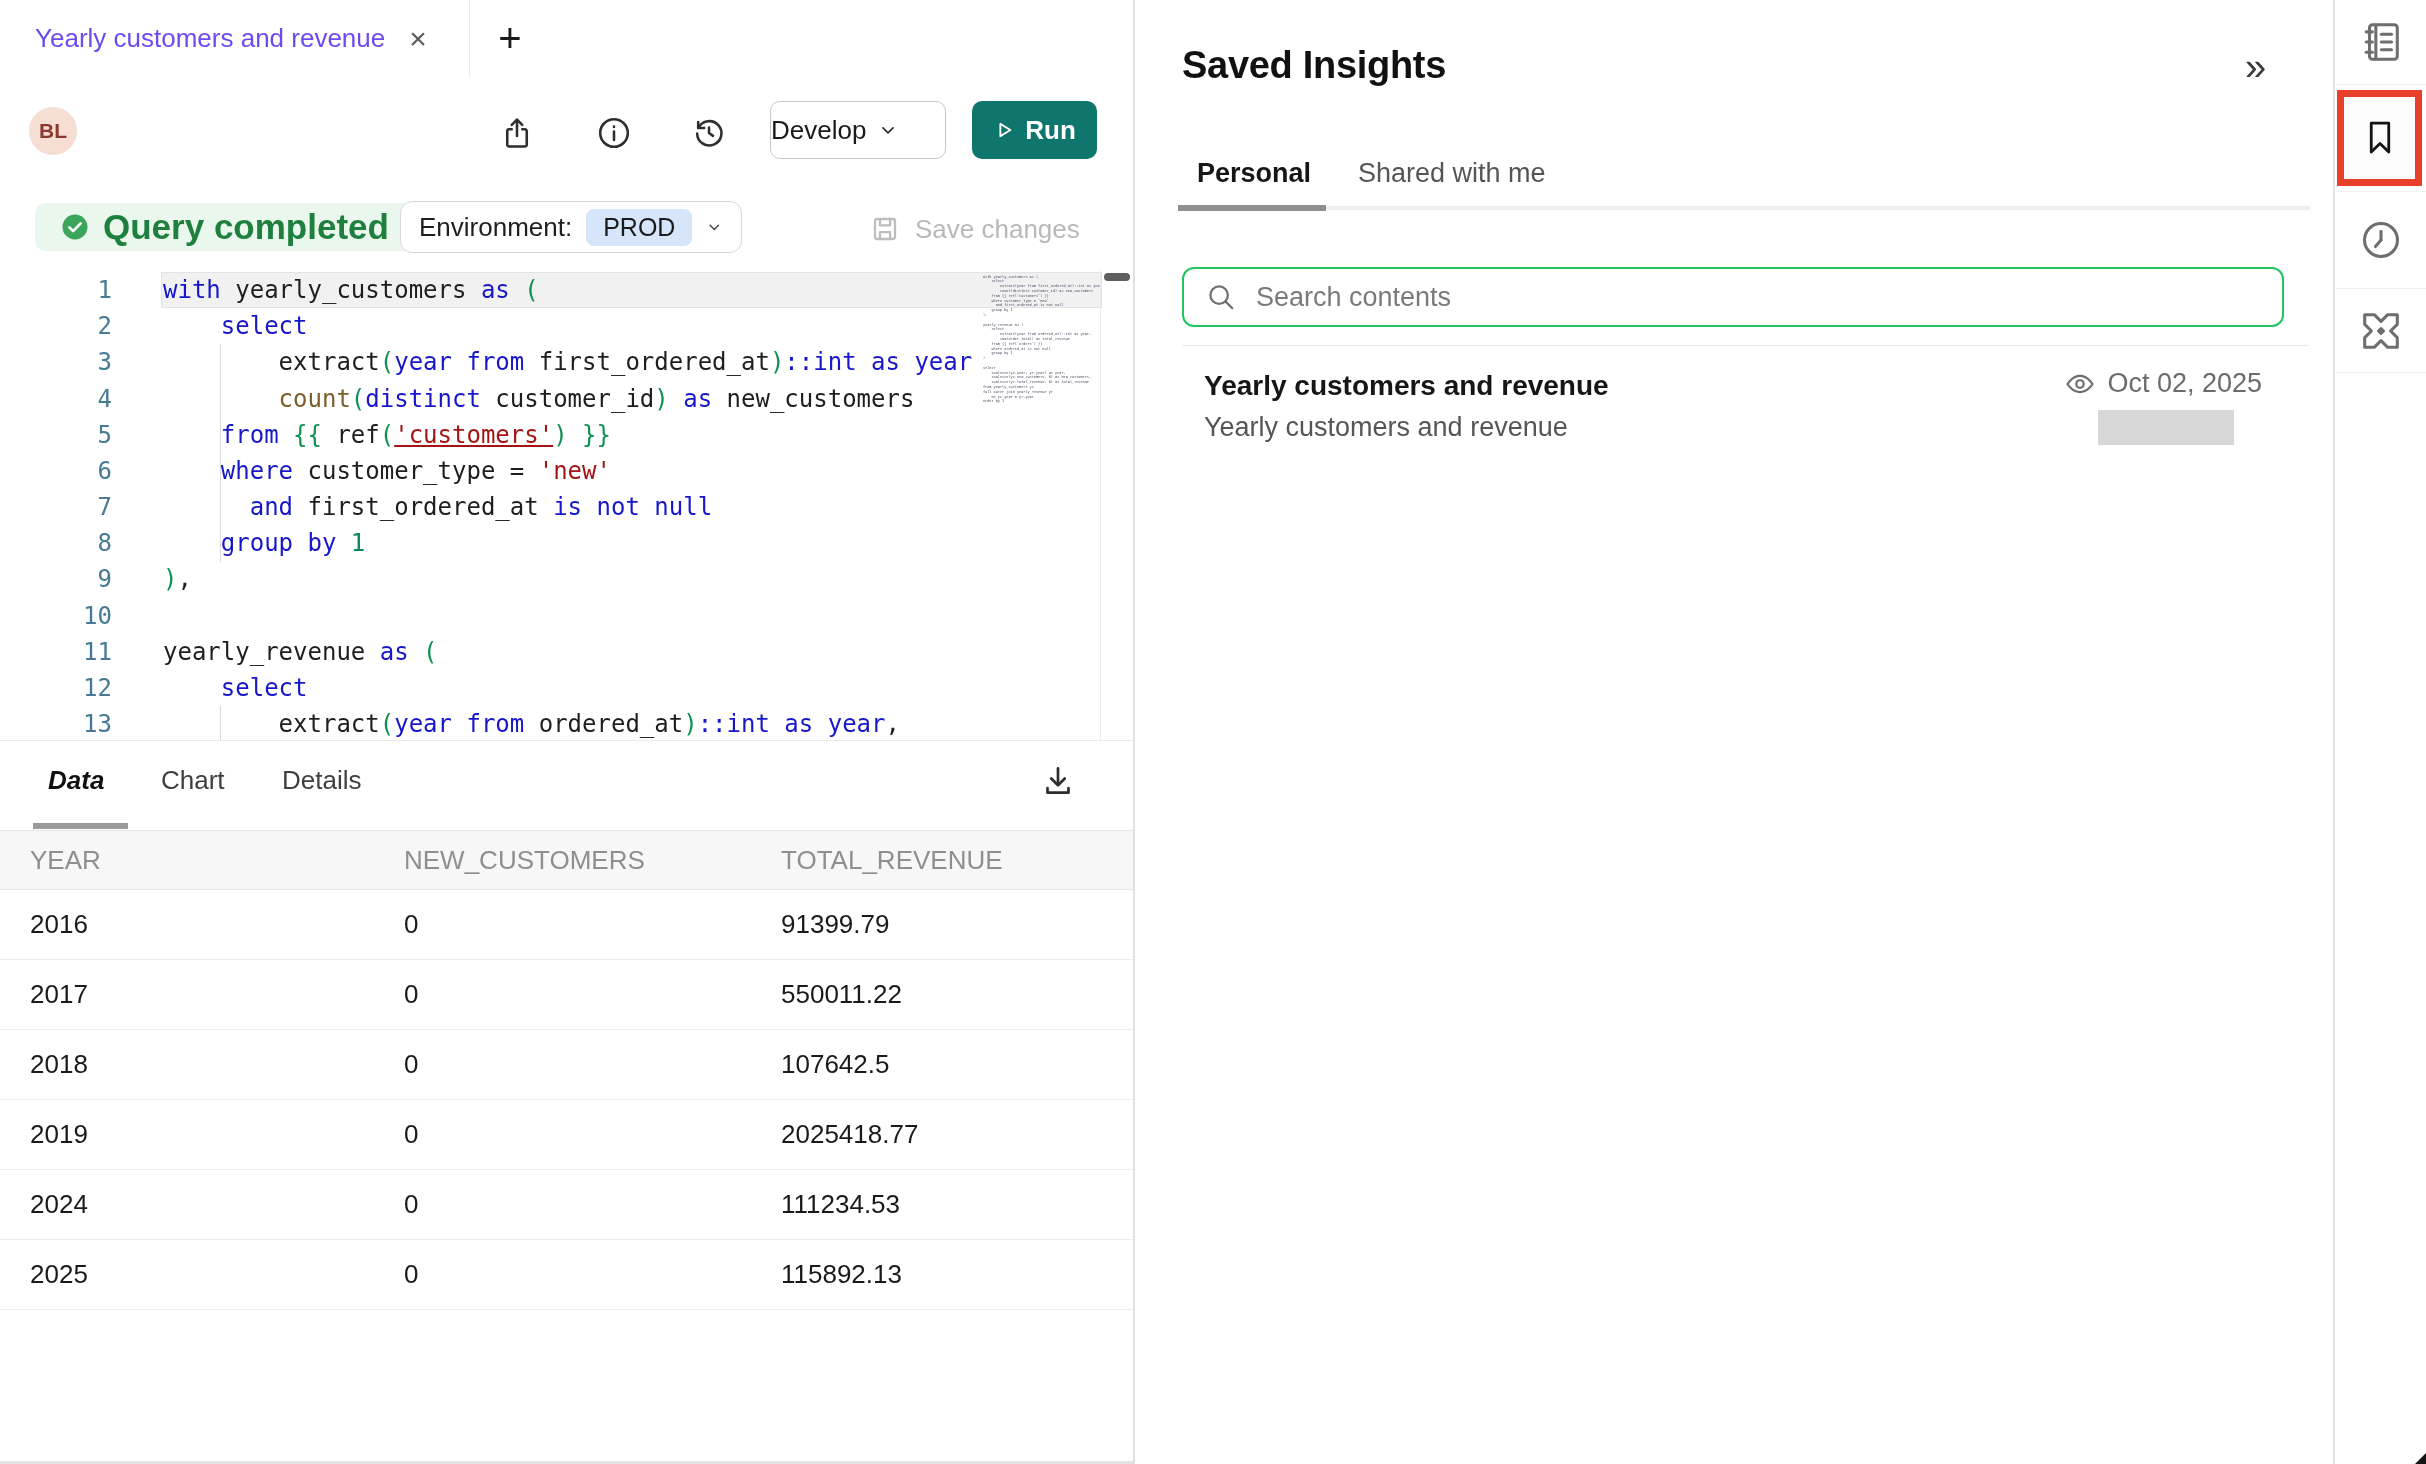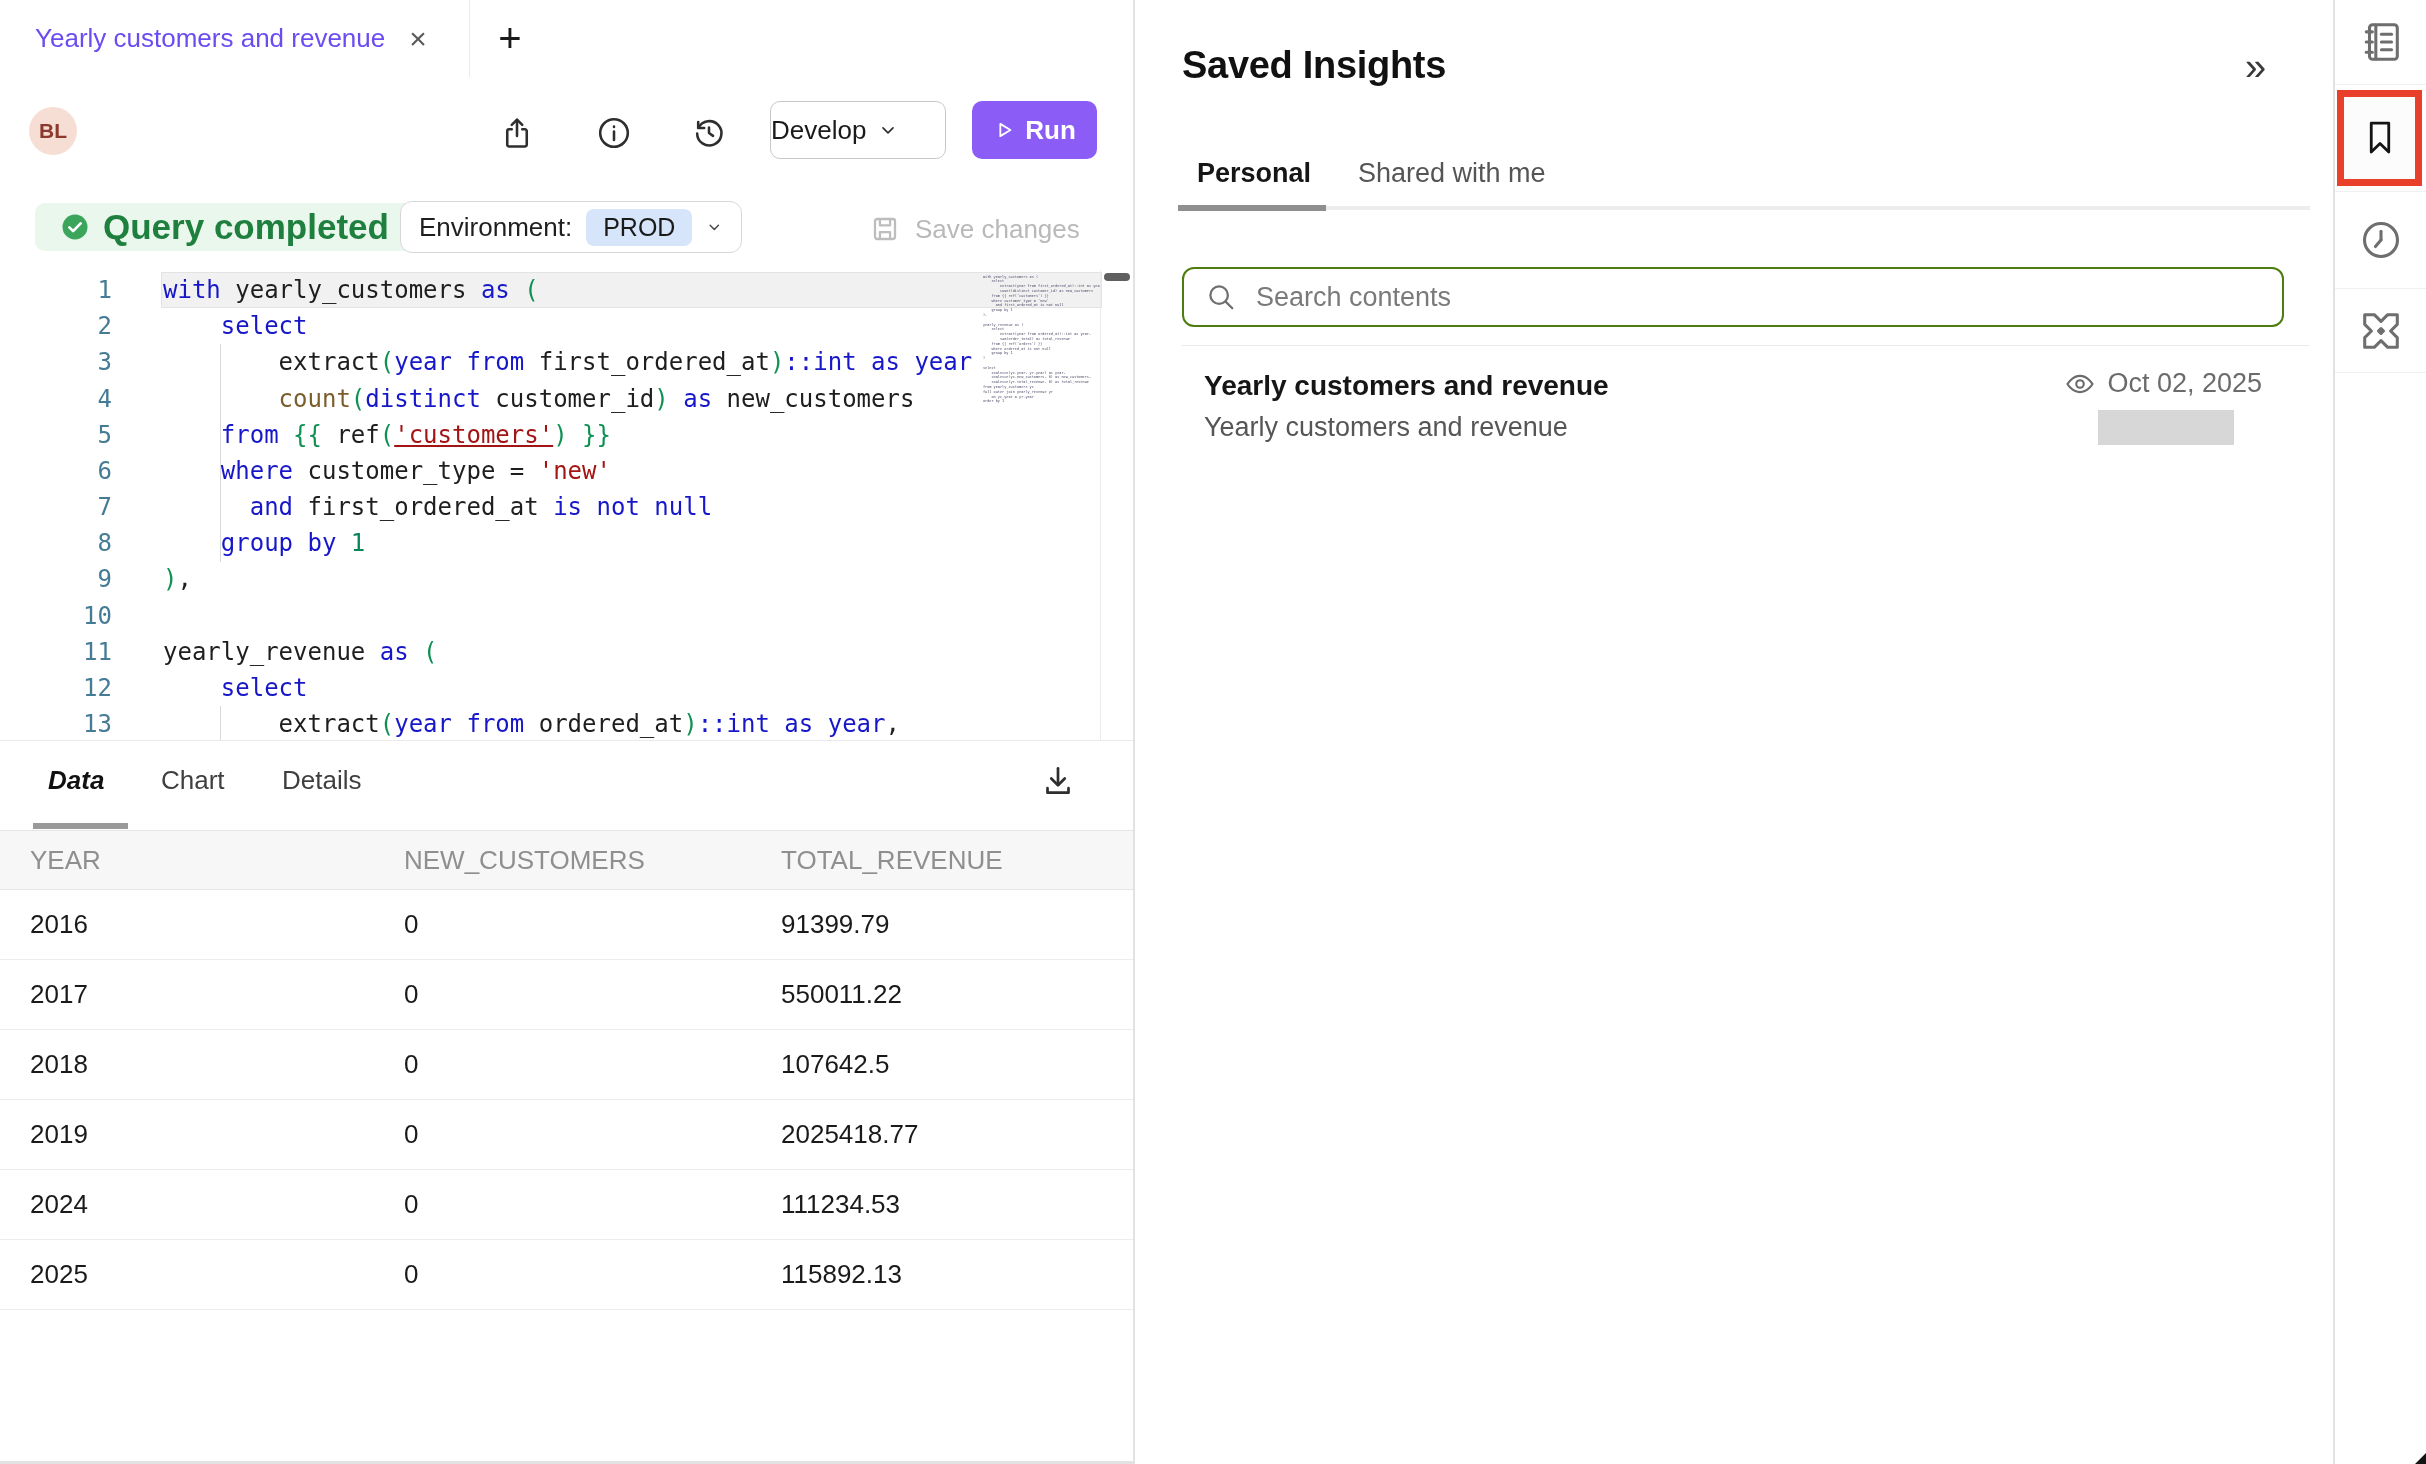--- a/index.html
+++ b/index.html
@@ -22,21 +22,21 @@
   
   .apphead{position:absolute;left:0;top:77px;width:1133px;height:111px;border-bottom:1px solid #EAEAEA;background:#fff;}
   .avatar{position:absolute;left:29px;top:30px;width:48px;height:48px;border-radius:50%;background:#F6DED4;
           display:flex;align-items:center;justify-content:center;font-size:21px;font-weight:700;color:#8C3A2D;}
   .insight-label{position:absolute;left:108px;top:0;height:111px;display:flex;align-items:center;font-size:26px;color:#1A1A1A;}
   .hicon{position:absolute;top:36px;width:40px;height:40px;display:flex;align-items:center;justify-content:center;cursor:pointer;}
   .hicon svg{stroke:#2E2E2E;fill:none;stroke-width:1.7;stroke-linecap:round;stroke-linejoin:round;}
   .btn-develop{position:absolute;left:770px;top:24px;width:176px;height:58px;border:1.5px solid #C8C8C8;border-radius:10px;
           box-sizing:border-box;display:flex;align-items:center;justify-content:flex-start;gap:12px;font-size:26px;background:#fff;cursor:pointer;}
   .btn-develop svg{stroke:#2E2E2E;fill:none;stroke-width:2;stroke-linecap:round;stroke-linejoin:round;}
-  .btn-run{position:absolute;left:972px;top:24px;width:125px;height:58px;background:#8b5cf6;border-radius:10px;
+  .btn-run{position:absolute;left:972px;top:24px;width:125px;height:58px;background:#0f766e;border-radius:10px;
           display:flex;align-items:center;justify-content:center;gap:10px;color:#fff;font-size:26px;font-weight:600;cursor:pointer;}
   .btn-run svg{stroke:#fff;fill:none;stroke-width:2;stroke-linejoin:round;}
 
   
   .statusrow{position:absolute;left:0;top:188px;width:1133px;height:82px;background:#fff;}
   .pill{position:absolute;left:35px;top:15px;height:48px;background:#E9F7EC;border-radius:10px;
         display:inline-flex;align-items:center;gap:13px;padding:0 25px;}
   .pill-text{font-size:35px;font-weight:600;color:#1E7F3E;}
   .envbox{position:absolute;left:400px;top:13px;width:342px;height:52px;border:1.5px solid #D8D8D8;border-radius:12px;
         box-sizing:border-box;display:flex;align-items:center;gap:14px;padding:0 18px;cursor:pointer;background:#fff;}
@@ -80,21 +80,21 @@
   .cell{position:absolute;top:0;height:100%;display:flex;align-items:center;font-size:26px;color:#1A1A1A;}
 
   
   .rpanel{position:absolute;left:1135px;top:0;width:1198px;height:1464px;background:#fff;}
   .sv-title{position:absolute;left:47px;top:44px;font-size:38px;font-weight:650;color:#111;letter-spacing:-0.3px;}
   .collapse{position:absolute;left:1110px;top:48px;font-size:38px;color:#3A3A3A;cursor:pointer;line-height:1;}
   .itab{position:absolute;top:158px;font-size:27px;color:#555;cursor:pointer;}
   .itab.active{color:#161616;font-weight:600;}
   .itrack{position:absolute;left:43px;top:206px;width:1132px;height:4px;background:#EDEDED;}
   .itrack-active{position:absolute;left:43px;top:205px;width:148px;height:6px;background:#8F8F8F;}
-  .searchbox{position:absolute;left:47px;top:267px;width:1102px;height:60px;border:2px solid #4d7c0f;border-radius:12px;
+  .searchbox{position:absolute;left:47px;top:267px;width:1102px;height:60px;border:2px solid #22c55e;border-radius:12px;
         box-sizing:border-box;display:flex;align-items:center;gap:18px;padding:0 22px;}
   .searchbox svg{stroke:#6F6F6F;fill:none;stroke-width:1.8;stroke-linecap:round;}
   .searchbox input{border:none;outline:none;flex:1;font-size:27px;font-family:"Liberation Sans",sans-serif;color:#1A1A1A;background:transparent;}
   .searchbox input::placeholder{color:#7A7A7A;}
   .list-divider{position:absolute;left:47px;top:345px;width:1127px;height:1px;background:#E9E9E9;}
   .items{position:absolute;left:47px;top:360px;width:1127px;}
   .insight-item{position:relative;height:100px;cursor:pointer;}
   .it-title{position:absolute;left:22px;top:10px;font-size:28px;font-weight:600;color:#161616;}
   .it-sub{position:absolute;left:22px;top:52px;font-size:27px;color:#565656;}
   .it-meta{position:absolute;right:47px;top:8px;display:flex;align-items:center;gap:12px;font-size:27px;color:#6B6B6B;}

